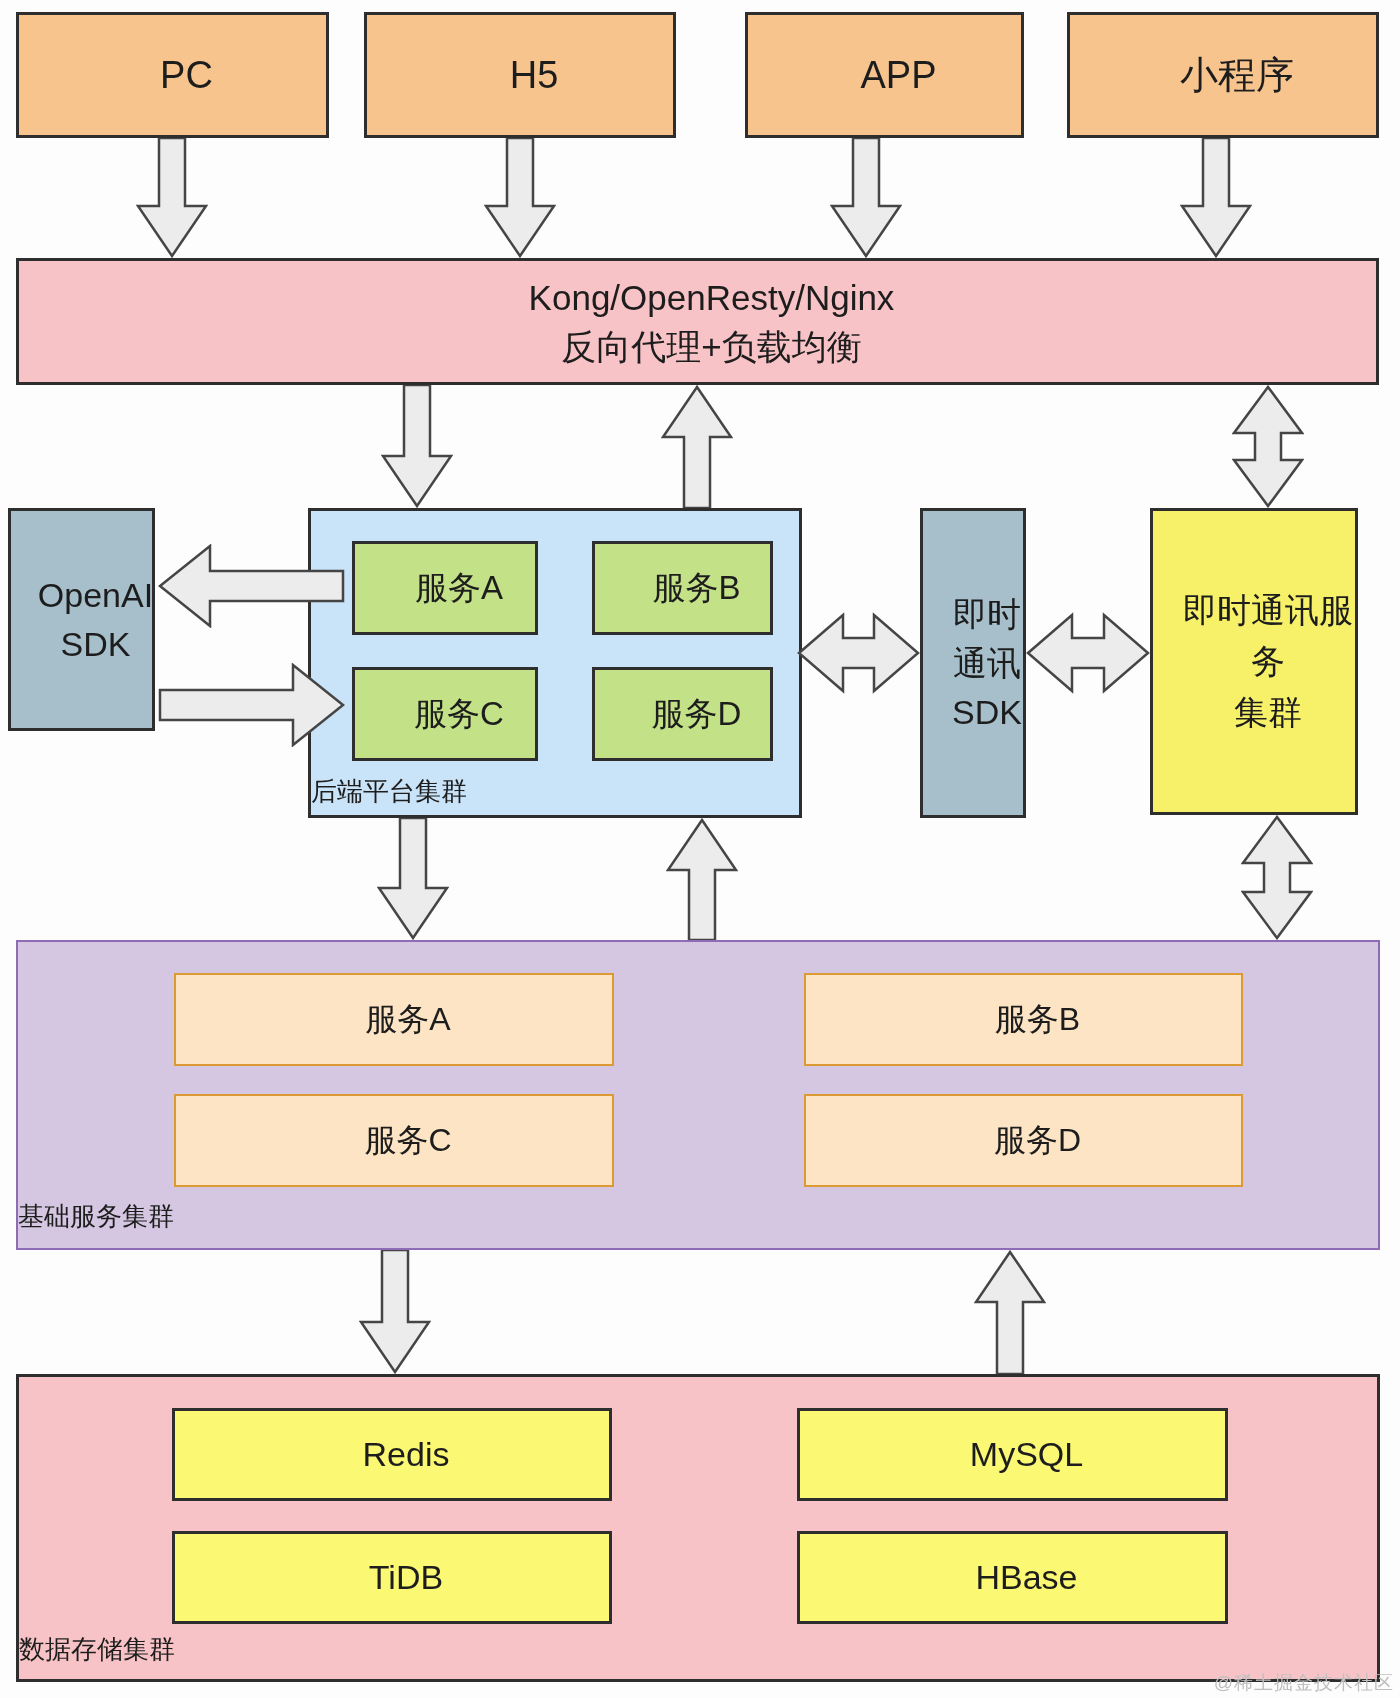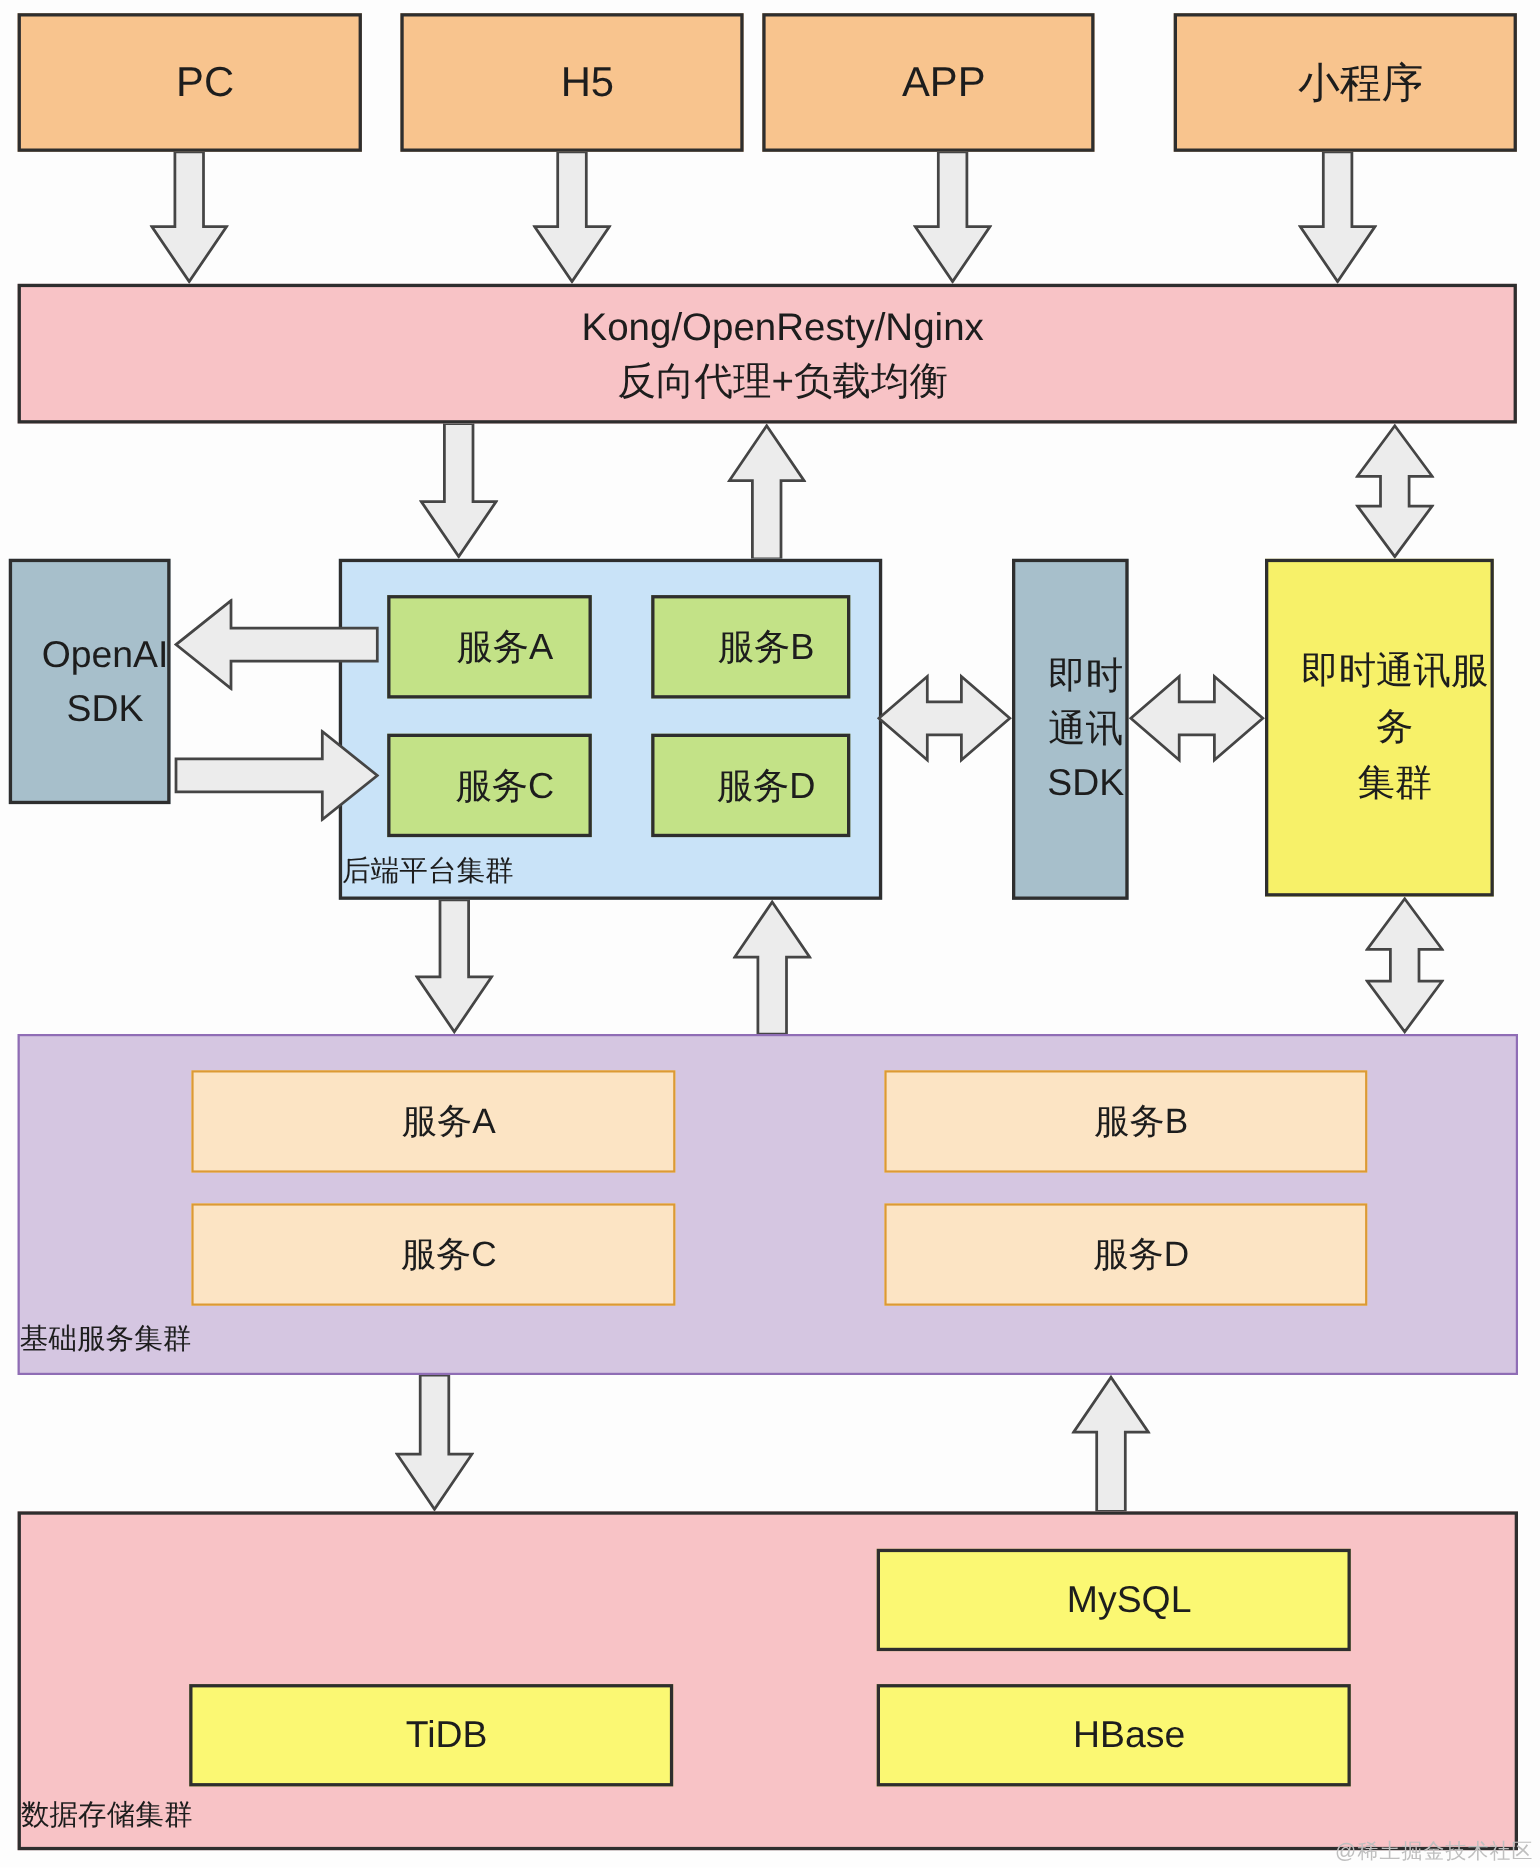--- a/index.html
+++ b/index.html
@@ -41,21 +41,21 @@
 <body>
 
 <div class="canvas">
 
   <div class="box client" style="left:16px;top:12px;width:313px;height:126px">
     <span>PC</span>
   </div>
   <div class="box client" style="left:364px;top:12px;width:312px;height:126px">
     <span>H5</span>
   </div>
-  <div class="box client" style="left:693px;top:12px;width:302px;height:126px">
+  <div class="box client" style="left:745px;top:12px;width:279px;height:126px">
     <span>APP</span>
   </div>
   <div class="box client" style="left:1067px;top:12px;width:312px;height:126px">
     <span>小程序</span>
   </div>
 
   <svg class="arrow" style="left:136px;top:138px" width="72" height="120" viewBox="0 0 72 120">
     <polygon points="23,0 49,0 49,68 70,68 36,118 2,68 23,68"></polygon>
     </svg>
   <svg class="arrow" style="left:484px;top:138px" width="72" height="120" viewBox="0 0 72 120">
@@ -155,20 +155,23 @@
   </div>
 
   <svg class="arrow" style="left:359px;top:1250px" width="72" height="124" viewBox="0 0 72 124">
     <polygon points="23,0 49,0 49,72 70,72 36,122 2,72 23,72"></polygon>
     </svg>
   <svg class="arrow" style="left:974px;top:1250px" width="72" height="124" viewBox="0 0 72 124">
     <polygon points="36,2 70,52 49,52 49,124 23,124 23,52 2,52"></polygon>
     </svg>
 
   <div class="box storage" style="left:16px;top:1374px;width:1364px;height:308px">
+    <div class="box store-yellow" style="left:153px;top:31px;width:440px;height:93px">
+      <span>Redis</span>
+    </div>
     <div class="box store-yellow" style="left:153px;top:154px;width:440px;height:93px">
       <span>TiDB</span>
     </div>
     <div class="box store-yellow" style="left:778px;top:31px;width:431px;height:93px">
       <span>MySQL</span>
     </div>
     <div class="box store-yellow" style="left:778px;top:154px;width:431px;height:93px">
       <span>HBase</span>
     </div>
     <div class="cluster-label" style="bottom:12px">数据存储集群</div>

